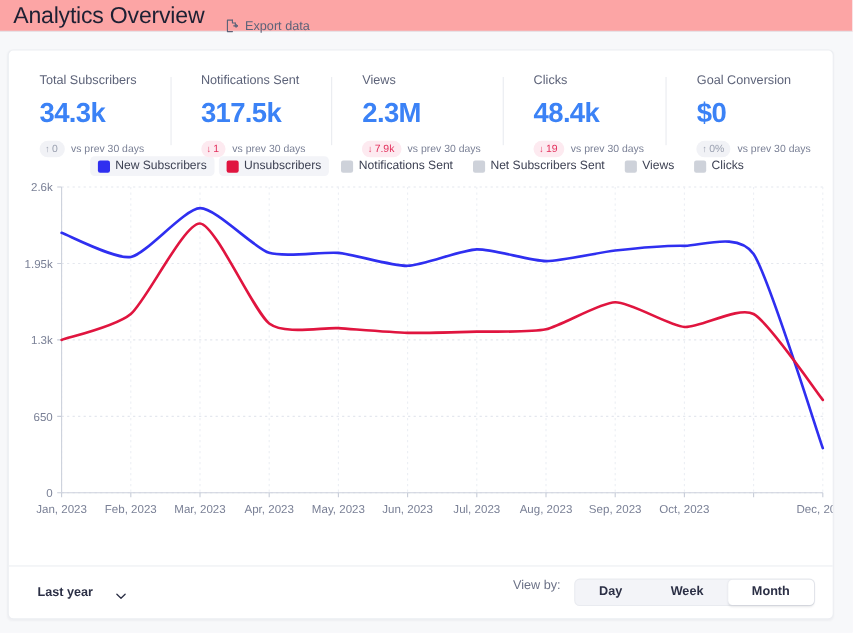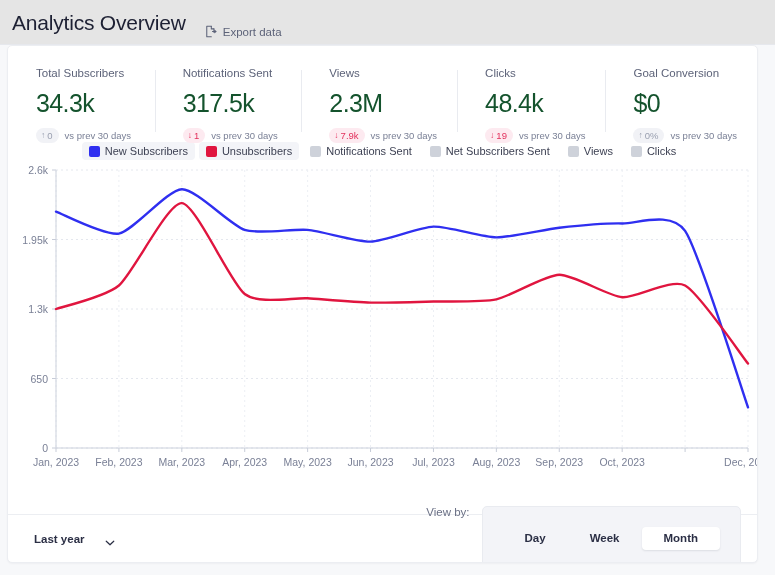--- a/index.html
+++ b/index.html
@@ -7,24 +7,24 @@
     width: 775px; height: 575px;
     background: #f7f8fa;
     font-family: "Liberation Sans", sans-serif;
     -webkit-font-smoothing: antialiased;
     overflow: hidden;
   }
   .page { position: relative; width: 775px; height: 575px; background: #f7f8fa; }
 
   
   .header {
-    height: 45px;
+    height: 29px;
     display: flex; align-items: center;
     padding-left: 12px;
-    background: #e5e5e5;
+    background: #fca5a5;
     border-bottom: 1px solid #e6e8ed;
   }
   .page-title {
     font-size: 21px; font-weight: 400; color: #1d2033;
     letter-spacing: -0.2px; line-height: 1;
   }
   .export-btn {
     display: flex; align-items: center; gap: 6px;
     margin-left: 18px; cursor: pointer;
     color: #5d6379; font-size: 11.5px; margin-top: 19px;
@@ -53,21 +53,21 @@
   }
   .stat + .stat::before {
     content: ""; position: absolute; left: 0; top: 2px;
     width: 1px; height: 62px; background: #e9ebf0;
   }
   .stat-label {
     font-size: 11.5px; color: #5d6379; line-height: 1;
     margin-bottom: 11px; white-space: nowrap;
   }
   .stat-value {
-    font-size: 25px; font-weight: 400; color: #14532d;
+    font-size: 25px; font-weight: 700; color: #3b82f6;
     letter-spacing: -0.6px; line-height: 1; margin-bottom: 12px;
   }
   .stat-foot { display: flex; align-items: center; gap: 6px; }
   .badge {
     display: inline-flex; align-items: center; gap: 2px;
     font-size: 9.5px; line-height: 1;
     padding: 3px 6px 3px 5px; border-radius: 9px;
     white-space: nowrap;
   }
   .badge.up   { background: #f1f2f6; color: #9aa0b0; }
@@ -104,21 +104,21 @@
   .range-select {
     display: flex; align-items: center; gap: 20px;
     font-size: 11.5px; font-weight: 700; color: #2b2f45;
     cursor: pointer;
   }
   .chev { width: 10px; height: 6px; display: block; }
   .viewby { display: flex; align-items: flex-start; gap: 12px; }
   .viewby-label { font-size: 11.5px; color: #6b7186; }
   .seg {
     display: flex; background: #f3f4f8;
-    border-radius: 5px; padding: 20px;
+    border-radius: 5px; padding: 0;
     border: 1px solid #e9ebf0;
   }
   .seg-btn {
     font-size: 11.5px; font-weight: 700; color: #2b2f45;
     padding: 6px 22px; border-radius: 4px; cursor: pointer;
     line-height: 1; background: transparent; border: none;
     font-family: inherit;
   }
   .seg-btn.selected {
     background: #ffffff;

